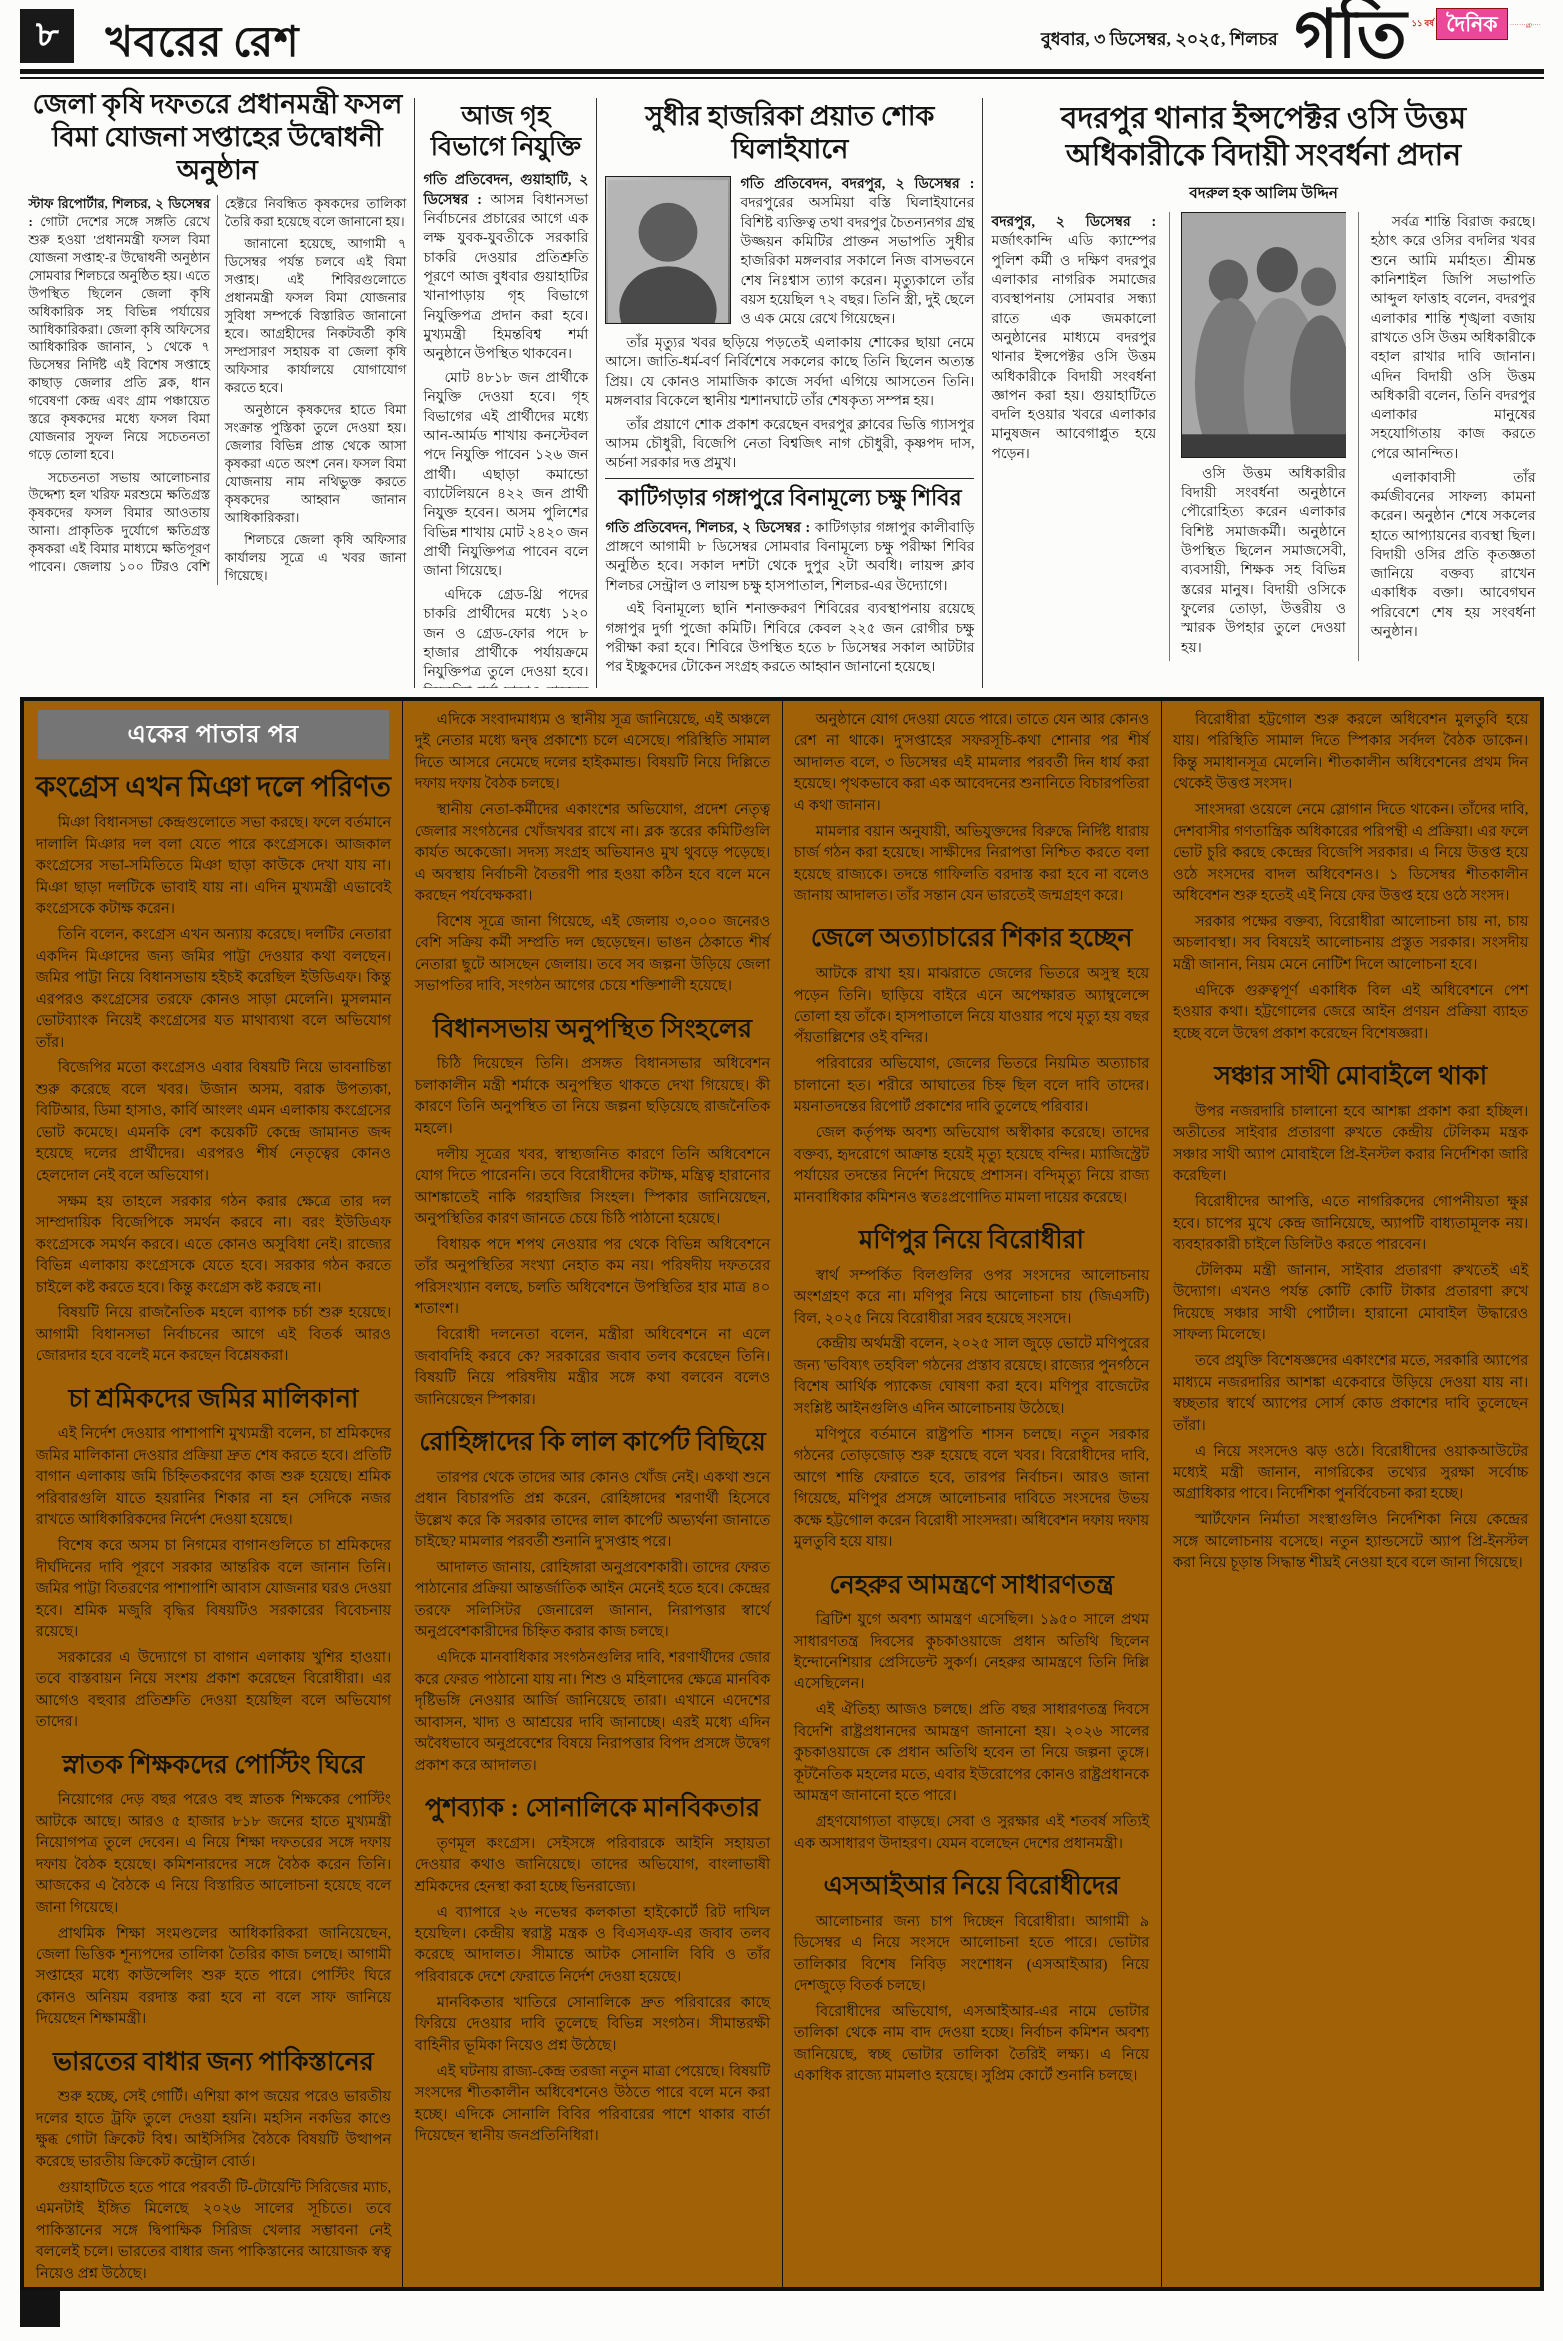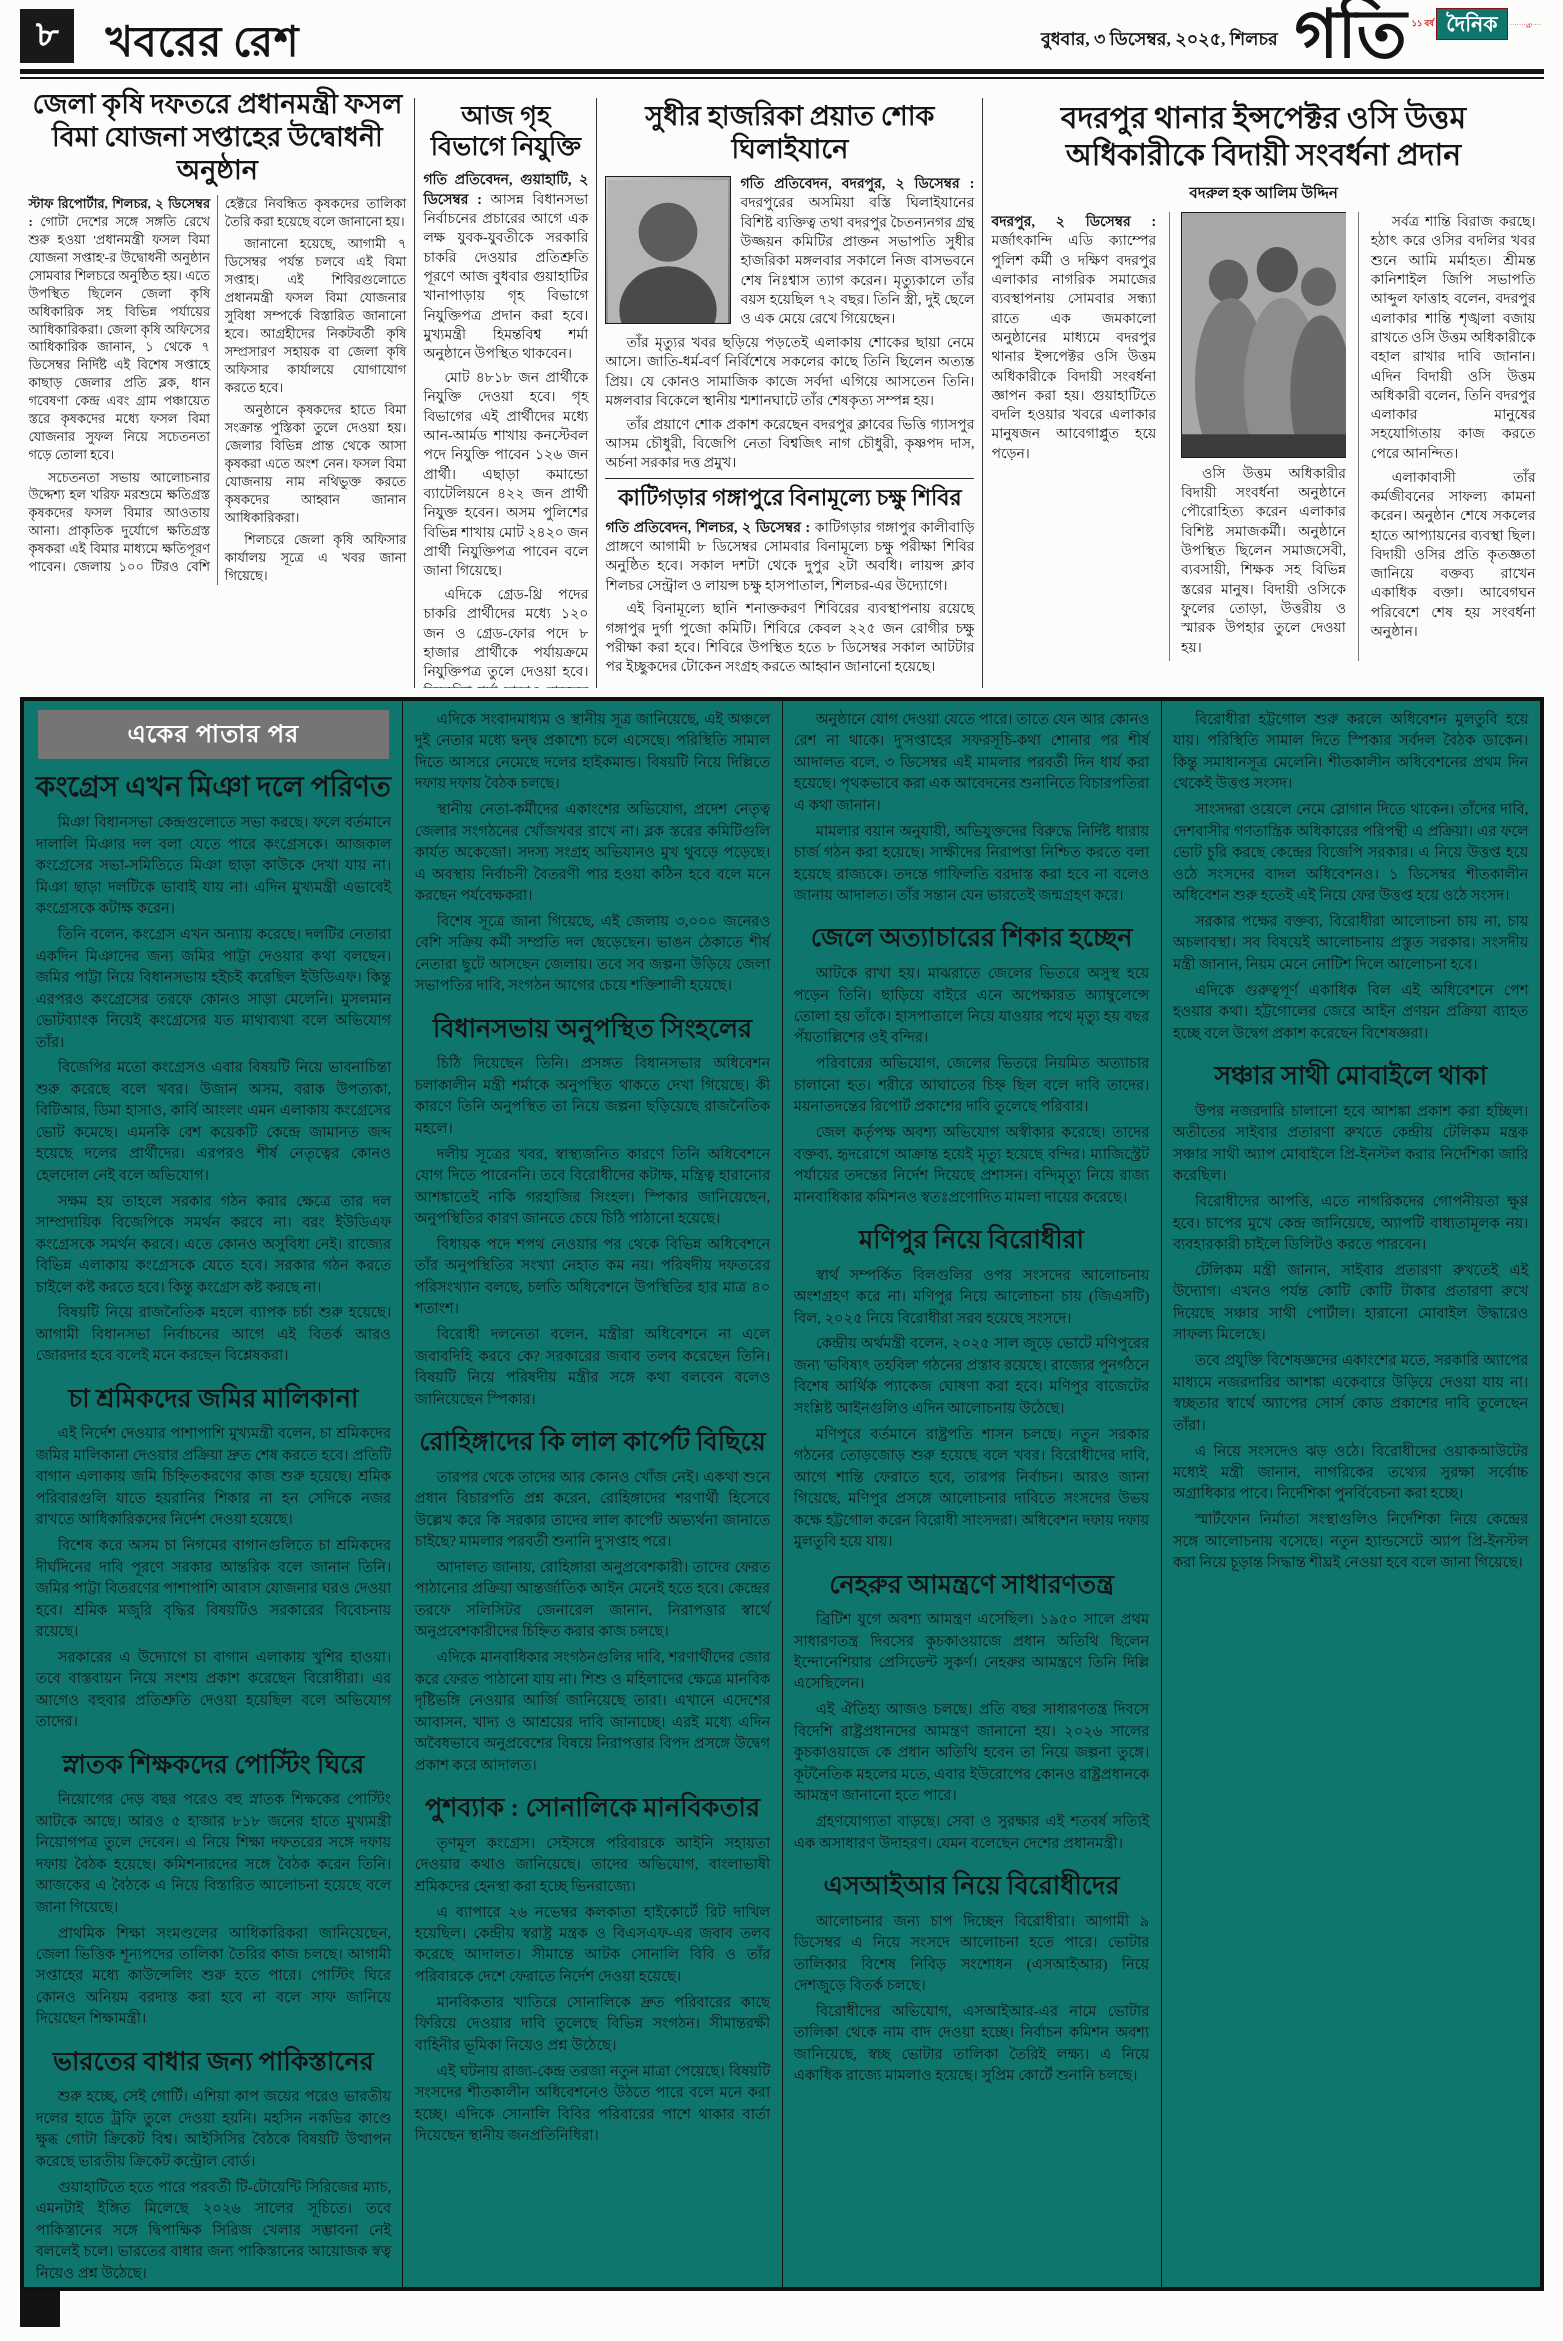--- a/index.html
+++ b/index.html
@@ -12,21 +12,21 @@
   .masthead{display:flex;align-items:flex-end;padding:9px 23px 3.4px 20.4px;height:54px;}
   .pagenum{width:54px;height:54px;background:#191919;color:#fff;font-size:35px;font-weight:bold;
     display:flex;align-items:center;justify-content:center;flex:0 0 auto;}
   .section-title{font-size:42px;font-weight:bold;margin:0 0 0 31px;line-height:1;letter-spacing:0.6px;}
   .mast-right{margin-left:auto;display:flex;align-items:flex-end;gap:17px;}
   .date-line{font-size:17.6px;font-weight:bold;padding-bottom:8px;white-space:nowrap;}
   .logo-block{display:flex;align-items:flex-start;gap:5.7px;}
   .logo-main{font-size:67px;font-weight:bold;line-height:.85;letter-spacing:-1.1px;}
   .logo-side{display:flex;flex-direction:row;align-items:center;gap:2.3px;padding-top:2.3px;}
   .logo-note{color:#c22;font-size:8.5px;font-weight:bold;white-space:nowrap;}
-  .logo-sub{background:#0f766e;color:#fff;font-size:20.4px;font-weight:bold;padding:4.5px 9px;
+  .logo-sub{background:#ec4899;color:#fff;font-size:20.4px;font-weight:bold;padding:4.5px 9px;
     border:1.1px solid #8c1212;line-height:1;}
   .logo-mail{color:#c22;font-size:6.8px;}
   
   .rule-double{margin:2.3px 20.4px 0;border-top:5.1px solid #151515;border-bottom:2.3px solid #151515;height:3.4px;}
   .thin-rule{border-top:1.7px solid #2a2a2a;margin:5.7px 0;}
   
   .top-zones{display:flex;padding:6.8px 20.4px 0;height:602px;}
   .zone{padding:0 8px;overflow:hidden;}
   .zone + .zone{border-left:1.1px solid #333;margin-top:12px;}
   .zone-a{flex:0 0 378px;}
@@ -48,21 +48,21 @@
   .byline-center{text-align:center;font-size:15.3px;font-weight:bold;margin:1.1px 0 5.7px;}
   
   .photo{background:linear-gradient(140deg,#c9c9c9 0%,#9a9a9a 45%,#6f6f6f 100%);
     border:1.7px solid #1d1d1d;display:flex;align-items:flex-end;justify-content:center;overflow:hidden;}
   .photo-portrait{width:124px;height:146px;float:left;margin:2.3px 9px 3.4px 0;}
   .photo-group{width:100%;height:244px;margin:0 0 5.7px;}
   .d-cols{display:flex;gap:12.5px;}
   .d-col{flex:1 1 0;font-size:14px;line-height:1.38;text-align:justify;overflow:hidden;}
   .d-col + .d-col{border-left:0.6px solid #777;padding-left:11.3px;}
   
-  .cont-box{margin:9px 20.4px 0;border:4px solid #101010;display:flex;height:1586px;background:#0f766e;}
+  .cont-box{margin:9px 20.4px 0;border:4px solid #101010;display:flex;height:1586px;background:#a16207;}
   .ccol{flex:1 1 0;padding:8px 11.3px;overflow:hidden;font-size:14.7px;line-height:1.46;text-align:justify;}
   .ccol + .ccol{border-left:1.7px solid #101010;}
   .banner{background:#757575;color:#fff;font-size:24px;font-weight:bold;text-align:center;
     padding:6.8px 0;margin:1.1px 2.3px 11.3px;letter-spacing:1.1px;}
   .chead{font-size:25.5px;font-weight:bold;text-align:center;line-height:1.2;margin:17px 0 9px;}
   .chead.first{font-size:28px;margin-top:3.4px;}
   .corner-box{position:absolute;left:20.4px;bottom:14.7px;width:40px;height:37px;background:#131313;}
 </style>
 </head>
 <body>

